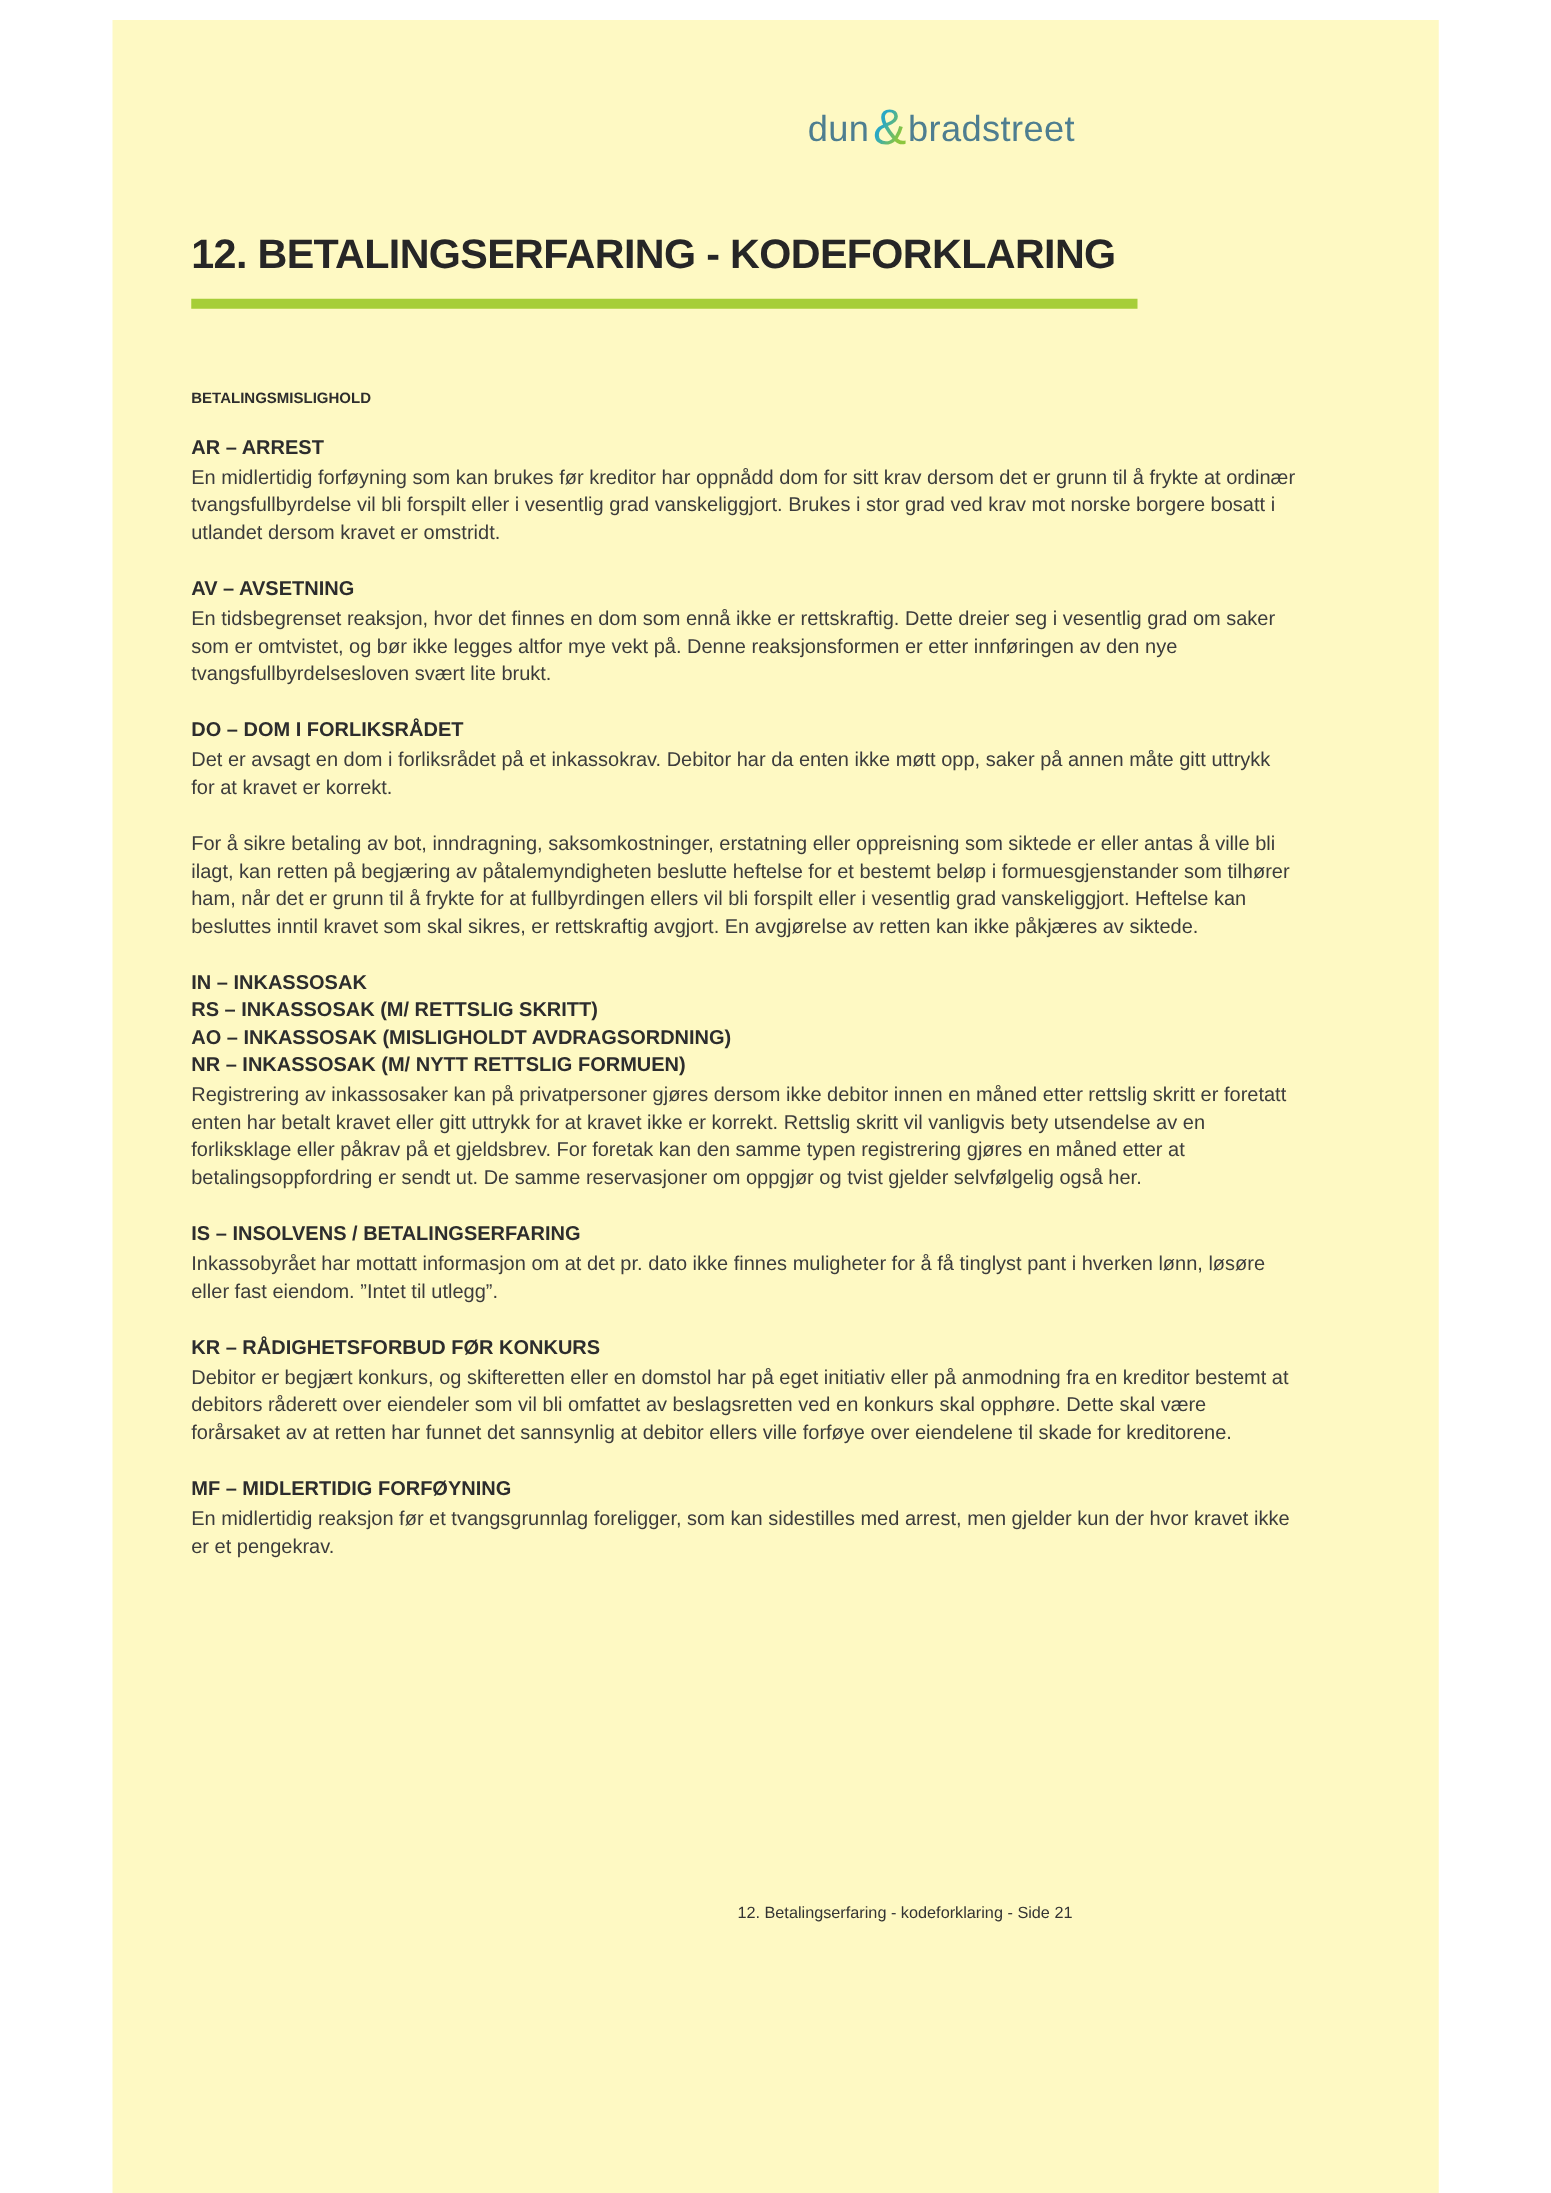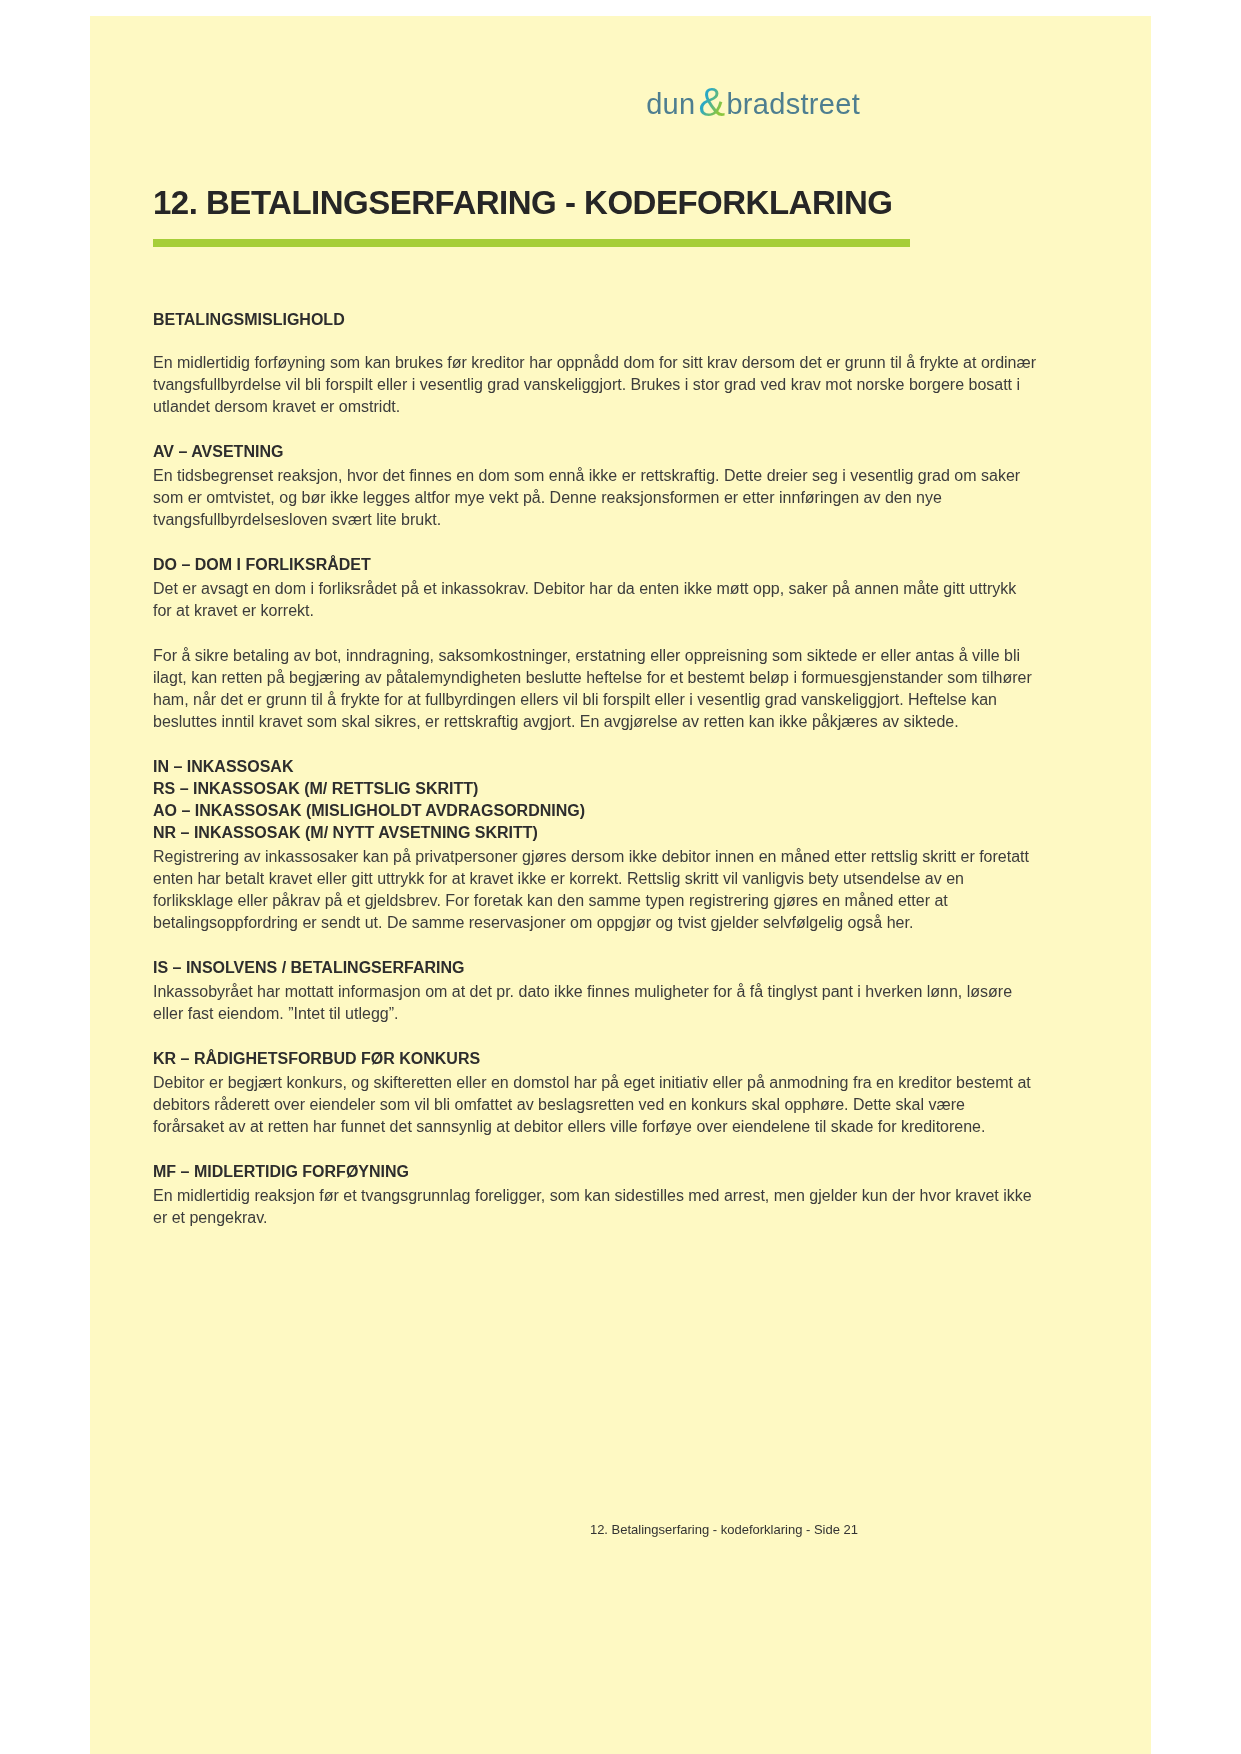--- a/index.html
+++ b/index.html
@@ -50,21 +50,21 @@
     letter-spacing: -0.5px;
   }
   .rule {
     height: 8px;
     width: 757px;
     background: #a6ce38;
     margin-top: 17px;
   }
   .section-heading {
     margin-top: 64px;
-    font-size: 16px;
+    font-size: 12px;
     font-weight: bold;
     color: #2d2d2d;
   }
   .entry { margin-top: 23px; }
   .entry h3 {
     font-size: 16px;
     font-weight: bold;
     color: #2d2d2d;
     line-height: 22px;
   }
@@ -95,20 +95,21 @@
   </div>
 
   <div class="content">
 
     <h1 class="title">12. BETALINGSERFARING - KODEFORKLARING</h1>
     <div class="rule"></div>
 
     <h2 class="section-heading">BETALINGSMISLIGHOLD</h2>
 
     <section class="entry">
+      <h3>AR – ARREST</h3>
       <p>En midlertidig forføyning som kan brukes før kreditor har oppnådd dom for sitt krav dersom det er grunn til å frykte at ordinær tvangsfullbyrdelse vil bli forspilt eller i vesentlig grad vanskeliggjort. Brukes i stor grad ved krav mot norske borgere bosatt i utlandet dersom kravet er omstridt.</p>
     </section>
 
     <section class="entry">
       <h3>AV – AVSETNING</h3>
       <p>En tidsbegrenset reaksjon, hvor det finnes en dom som ennå ikke er rettskraftig. Dette dreier seg i vesentlig grad om saker som er omtvistet, og bør ikke legges altfor mye vekt på. Denne reaksjonsformen er etter innføringen av den nye tvangsfullbyrdelsesloven svært lite brukt.</p>
     </section>
 
     <section class="entry">
       <h3>DO – DOM I FORLIKSRÅDET</h3>
@@ -116,21 +117,21 @@
     </section>
 
     <section class="entry">
       <p>For å sikre betaling av bot, inndragning, saksomkostninger, erstatning eller oppreisning som siktede er eller antas å ville bli ilagt, kan retten på begjæring av påtalemyndigheten beslutte heftelse for et bestemt beløp i formuesgjenstander som tilhører ham, når det er grunn til å frykte for at fullbyrdingen ellers vil bli forspilt eller i vesentlig grad vanskeliggjort. Heftelse kan besluttes inntil kravet som skal sikres, er rettskraftig avgjort. En avgjørelse av retten kan ikke påkjæres av siktede.</p>
     </section>
 
     <section class="entry">
       <h3>IN – INKASSOSAK</h3>
       <h3>RS – INKASSOSAK (M/ RETTSLIG SKRITT)</h3>
       <h3>AO – INKASSOSAK (MISLIGHOLDT AVDRAGSORDNING)</h3>
-      <h3>NR – INKASSOSAK (M/ NYTT AVSETNING SKRITT)</h3>
+      <h3>NR – INKASSOSAK (M/ NYTT RETTSLIG FORMUEN)</h3>
       <p>Registrering av inkassosaker kan på privatpersoner gjøres dersom ikke debitor innen en måned etter rettslig skritt er foretatt enten har betalt kravet eller gitt uttrykk for at kravet ikke er korrekt. Rettslig skritt vil vanligvis bety utsendelse av en forliksklage eller påkrav på et gjeldsbrev. For foretak kan den samme typen registrering gjøres en måned etter at betalingsoppfordring er sendt ut. De samme reservasjoner om oppgjør og tvist gjelder selvfølgelig også her.</p>
     </section>
 
     <section class="entry">
       <h3>IS – INSOLVENS / BETALINGSERFARING</h3>
       <p>Inkassobyrået har mottatt informasjon om at det pr. dato ikke finnes muligheter for å få tinglyst pant i hverken lønn, løsøre eller fast eiendom. ”Intet til utlegg”.</p>
     </section>
 
     <section class="entry">
       <h3>KR – RÅDIGHETSFORBUD FØR KONKURS</h3>

